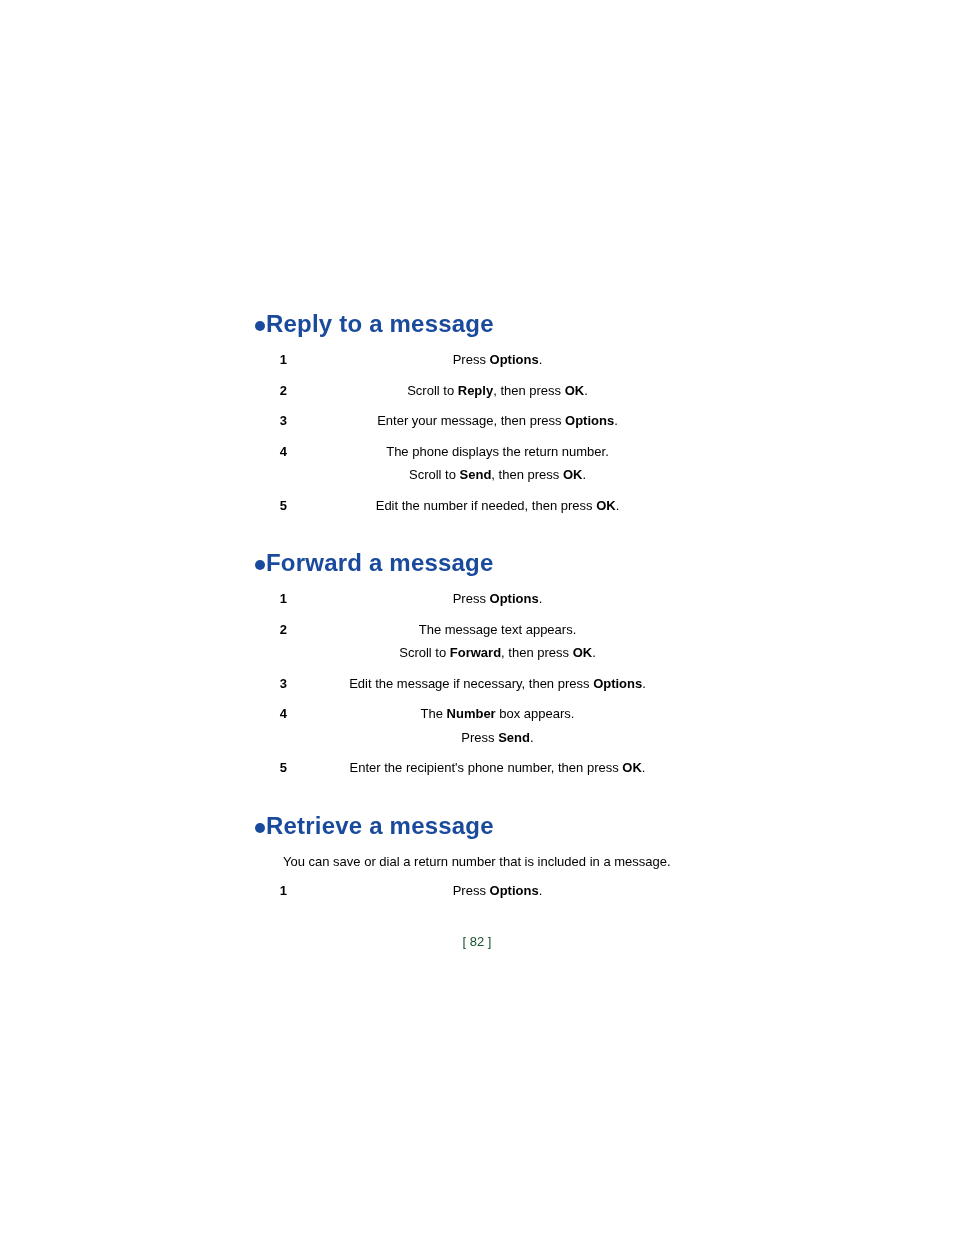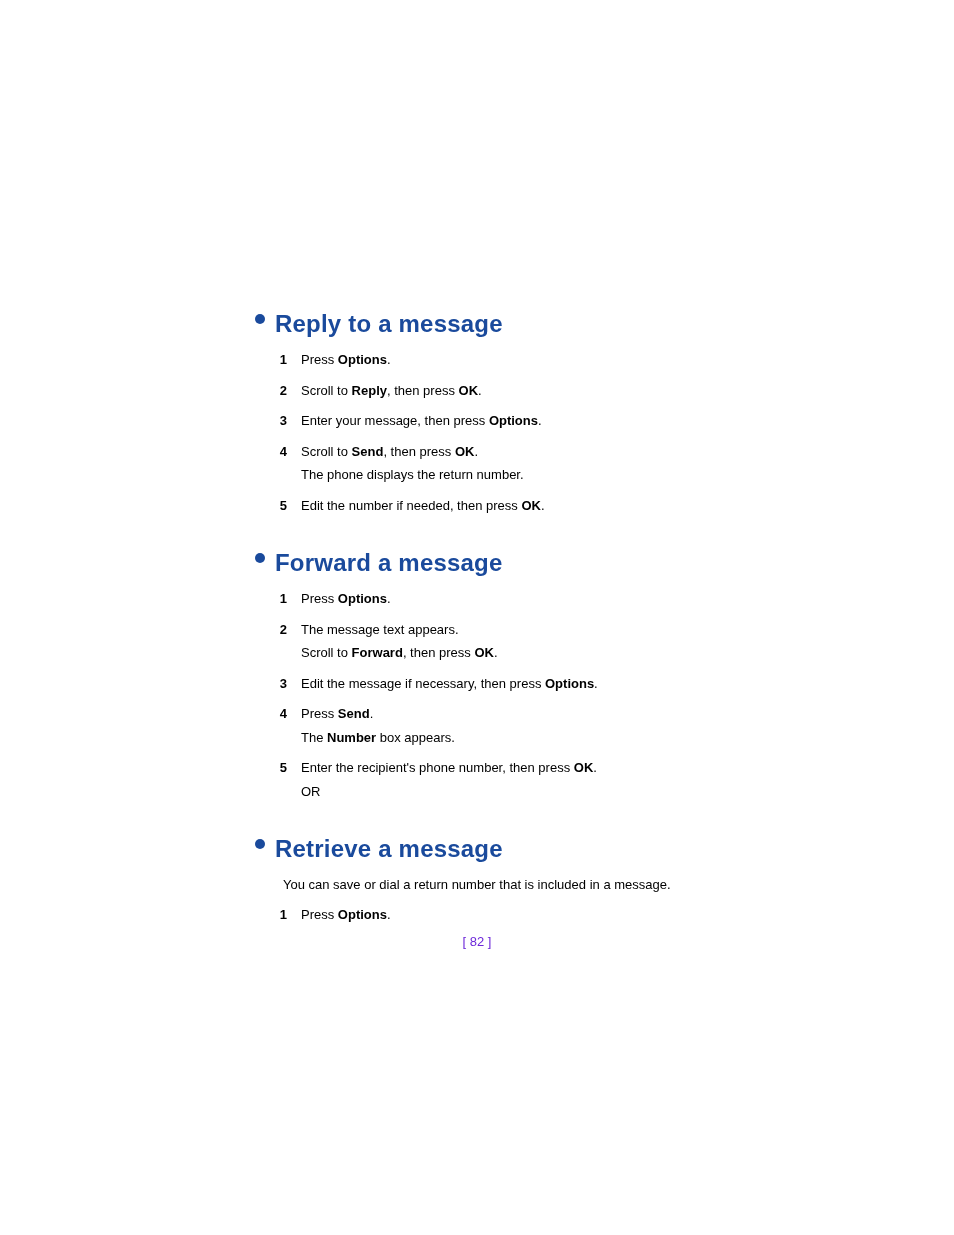--- a/index.html
+++ b/index.html
@@ -13,21 +13,22 @@
     color: #000;
   }
   .page {
     padding: 310px 260px 0 255px;
   }
   .section {
     margin-bottom: 30px;
   }
   .section-head {
     display: flex;
-    gap: 10px;
+    align-items: center;
+    gap: 1px;
     margin-bottom: 12px;
   }
   .bullet {
     width: 10px;
     height: 10px;
     background: #1a4a9c;
     border-radius: 50%;
     flex: 0 0 auto;
     margin-top: 4px;
   }
@@ -59,20 +60,21 @@
     font-weight: 700;
     flex: 0 0 auto;
     min-width: 10px;
     text-align: right;
   }
   .body {
     flex: 1 1 auto;
   }
   .body p {
     margin: 0 0 4px 0;
+    text-align: center;
   }
   .body ul {
     list-style: none;
     margin: 8px 0 0 0;
     padding: 0 0 0 18px;
   }
   .body ul li {
     position: relative;
     margin-bottom: 8px;
     padding-right: 10px;
@@ -83,21 +85,21 @@
     left: -14px;
     top: 0;
   }
   .page-num {
     position: absolute;
     left: 0;
     width: 954px;
     top: 934px;
     text-align: center;
     font-size: 13px;
-    color: #6d28d9;
+    color: #14532d;
   }
   b { font-weight: 700; }
 </style>
 </head>
 <body>
 
 <div class="page">
     <div class="section">
       <div class="section-head">
         <span class="bullet"></span>
@@ -118,22 +120,22 @@
         </li>
         <li>
           <span class="num">3</span>
           <div class="body">
             <p>Enter your message, then press <b>Options</b>.</p>
           </div>
         </li>
         <li>
           <span class="num">4</span>
           <div class="body">
+            <p>The phone displays the return number.</p>
             <p>Scroll to <b>Send</b>, then press <b>OK</b>.</p>
-            <p>The phone displays the return number.</p>
           </div>
         </li>
         <li>
           <span class="num">5</span>
           <div class="body">
             <p>Edit the number if needed, then press <b>OK</b>.</p>
           </div>
         </li>
       </ol>
     </div>
@@ -158,29 +160,28 @@
         </li>
         <li>
           <span class="num">3</span>
           <div class="body">
             <p>Edit the message if necessary, then press <b>Options</b>.</p>
           </div>
         </li>
         <li>
           <span class="num">4</span>
           <div class="body">
+            <p>The <b>Number</b> box appears.</p>
             <p>Press <b>Send</b>.</p>
-            <p>The <b>Number</b> box appears.</p>
           </div>
         </li>
         <li>
           <span class="num">5</span>
           <div class="body">
             <p>Enter the recipient's phone number, then press <b>OK</b>.</p>
-            <p>OR</p>
           </div>
         </li>
       </ol>
     </div>
     <div class="section">
       <div class="section-head">
         <span class="bullet"></span>
         <span class="section-title">Retrieve a message</span>
       </div>
       <p class="intro">You can save or dial a return number that is included in a message.</p>

